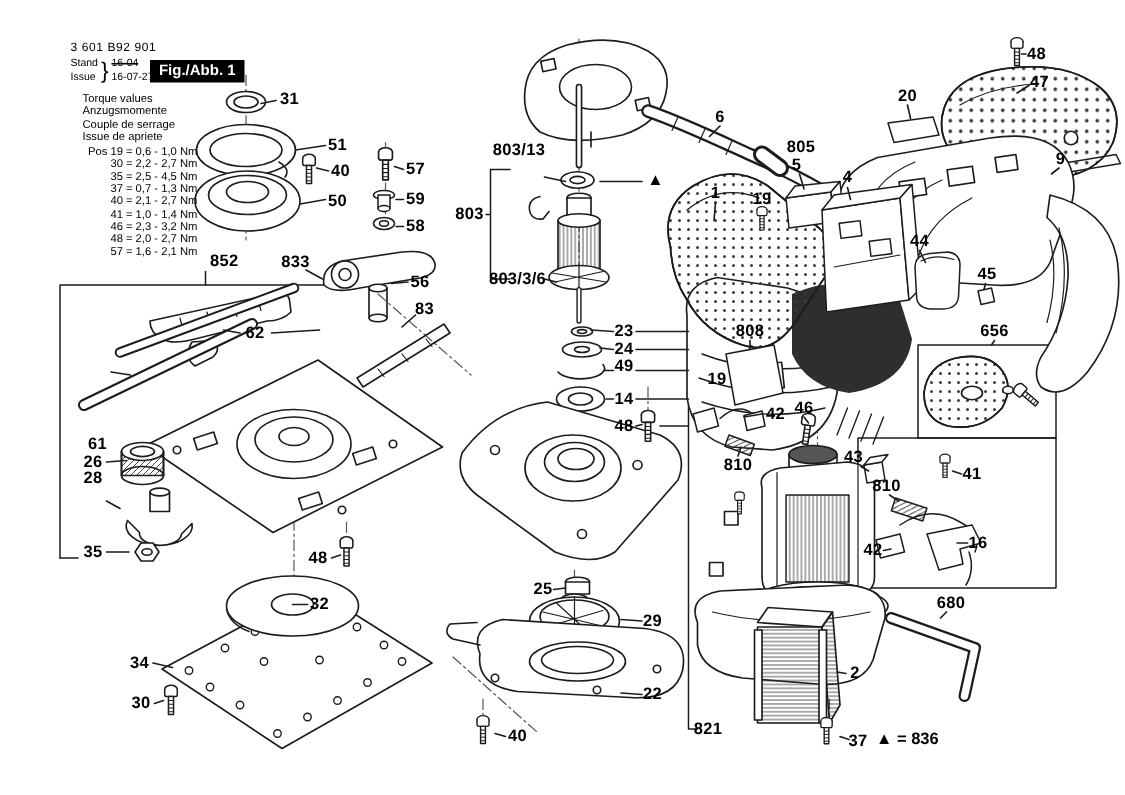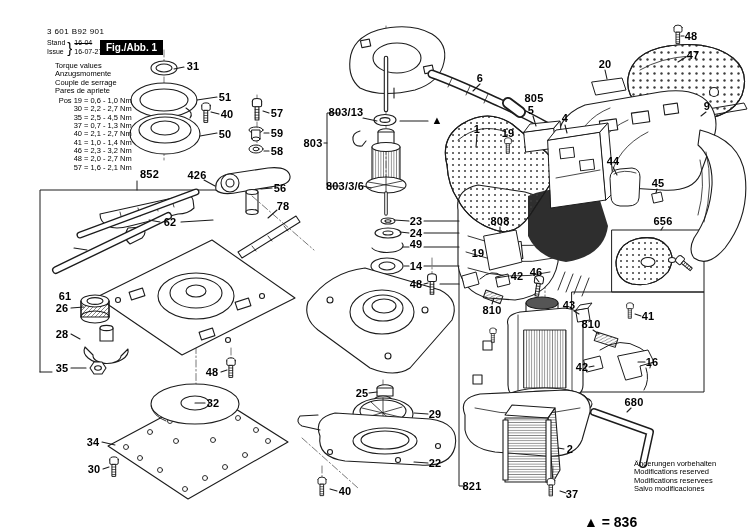--- a/index.html
+++ b/index.html
@@ -16,21 +16,21 @@
   #stand-brace{font-size:15px;font-weight:400;line-height:15px;}
   .strike{text-decoration:line-through;}
   #fig-badge{left:100px;top:40px;width:63px;height:15px;background:#000;color:#fff;
              font-size:10px;font-weight:bold;text-align:center;line-height:15px;}
   #torque-block{left:55px;top:62px;font-size:7.5px;line-height:8.3px;}
   #torque-rows{margin-top:2px;}
   .trow .tpos{display:inline-block;width:27px;text-align:right;}
   .trow .tnm{padding-left:2px;text-align:center;}
   .trow .teq{padding-left:2px;}
   #mods-block{left:634px;top:460px;font-size:7.5px;line-height:8.3px;}
-  #tri-note{left:584px;top:487px;font-size:14px;font-weight:bold;margin-top:27px;}
+  #tri-note{left:584px;top:487px;font-size:11px;font-weight:bold;}
 </style>
 </head>
 <body>
 
 <div class="page">
 
 <svg class="art" width="750" height="530" viewBox="0 0 750 530" stroke-linejoin="round" stroke-linecap="round">
   <defs>
     <pattern id="dots6" width="6" height="6" patternUnits="userSpaceOnUse">
       <circle cx="3" cy="3" r="1" fill="#3c3c3c"></circle>
@@ -434,33 +434,33 @@
 
 <div class="label-layer" id="label-layer">
       <div class="plabel" style="left: 193px; top: 66px;">31</div>
       <div class="plabel" style="left: 225px; top: 97px;">51</div>
       <div class="plabel" style="left: 227px; top: 114px;">40</div>
       <div class="plabel" style="left: 225px; top: 134px;">50</div>
       <div class="plabel" style="left: 277px; top: 113px;">57</div>
       <div class="plabel" style="left: 277px; top: 133px;">59</div>
       <div class="plabel" style="left: 277px; top: 151px;">58</div>
       <div class="plabel" style="left: 137px; top: 174px; padding-left: 25px;">852</div>
-      <div class="plabel" style="left: 197px; top: 175px;">426</div>
+      <div class="plabel" style="left: 197px; top: 175px;">833</div>
       <div class="plabel" style="left: 280px; top: 188px;">56</div>
-      <div class="plabel" style="left: 283px; top: 206px;">78</div>
+      <div class="plabel" style="left: 283px; top: 206px;">83</div>
       <div class="plabel" style="left: 170px; top: 222px;">62</div>
       <div class="plabel" style="left: 65px; top: 248px; margin-top: 48px;">61</div>
       <div class="plabel" style="left: 62px; top: 308px;">26</div>
-      <div class="plabel" style="left: 62px; top: 334px;">28</div>
+      <div class="plabel" style="left: 62px; top: 319px;">28</div>
       <div class="plabel" style="left: 62px; top: 368px;">35</div>
       <div class="plabel" style="left: 212px; top: 372px;">48</div>
       <div class="plabel" style="left: 213px; top: 403px;">32</div>
       <div class="plabel" style="left: 93px; top: 442px;">34</div>
       <div class="plabel" style="left: 94px; top: 469px;">30</div>
-      <div class="plabel" style="left: 346px; top: 112px;">803/13</div>
+      <div class="plabel" style="left: 346px; top: 100px;">803/13</div>
       <div class="plabel" style="left: 313px; top: 143px;">803</div>
       <div class="plabel" style="left: 345px; top: 186px;">803/3/6</div>
       <div class="plabel" style="left: 437px; top: 120px;">▲</div>
       <div class="plabel" style="left: 416px; top: 221px;">23</div>
       <div class="plabel" style="left: 416px; top: 233px;">24</div>
       <div class="plabel" style="left: 416px; top: 244px;">49</div>
       <div class="plabel" style="left: 416px; top: 266px;">14</div>
       <div class="plabel" style="left: 416px; top: 284px;">48</div>
       <div class="plabel" style="left: 478px; top: 253px;">19</div>
       <div class="plabel" style="left: 500px; top: 221px;">808</div>
@@ -509,37 +509,31 @@
   </span>
 </div>
 
 <div class="hdr" id="fig-badge">Fig./Abb. 1</div>
 
 <div class="hdr" id="torque-block">
   <div id="torque-titles">
         <div>Torque values</div>
         <div>Anzugsmomente</div>
         <div>Couple de serrage</div>
-        <div>Pares de apriete</div>
+        <div>Issue de apriete</div>
       </div>
   <div id="torque-rows">
         <div class="trow"><span class="tpos">Pos 19</span><span class="teq">=</span><span class="tnm">0,6 - 1,0 Nm</span></div>
         <div class="trow"><span class="tpos">30</span><span class="teq">=</span><span class="tnm">2,2 - 2,7 Nm</span></div>
         <div class="trow"><span class="tpos">35</span><span class="teq">=</span><span class="tnm">2,5 - 4,5 Nm</span></div>
         <div class="trow"><span class="tpos">37</span><span class="teq">=</span><span class="tnm">0,7 - 1,3 Nm</span></div>
         <div class="trow"><span class="tpos">40</span><span class="teq">=</span><span class="tnm">2,1 - 2,7 Nm</span></div>
         <div class="trow"><span class="tpos">41</span><span class="teq">=</span><span class="tnm">1,0 - 1,4 Nm</span></div>
         <div class="trow"><span class="tpos">46</span><span class="teq">=</span><span class="tnm">2,3 - 3,2 Nm</span></div>
         <div class="trow"><span class="tpos">48</span><span class="teq">=</span><span class="tnm">2,0 - 2,7 Nm</span></div>
         <div class="trow"><span class="tpos">57</span><span class="teq">=</span><span class="tnm">1,6 - 2,1 Nm</span></div>
       </div>
 </div>
 
 <div class="hdr" id="tri-note">▲ = 836</div>
 
-<div class="hdr" id="mods-block">
-      <div>Änderungen vorbehalten</div>
-      <div>Modifications reserved</div>
-      <div>Modifications reservees</div>
-      <div>Salvo modificaciones</div>
-    </div>
 
 </div>
 
 </body></html>

